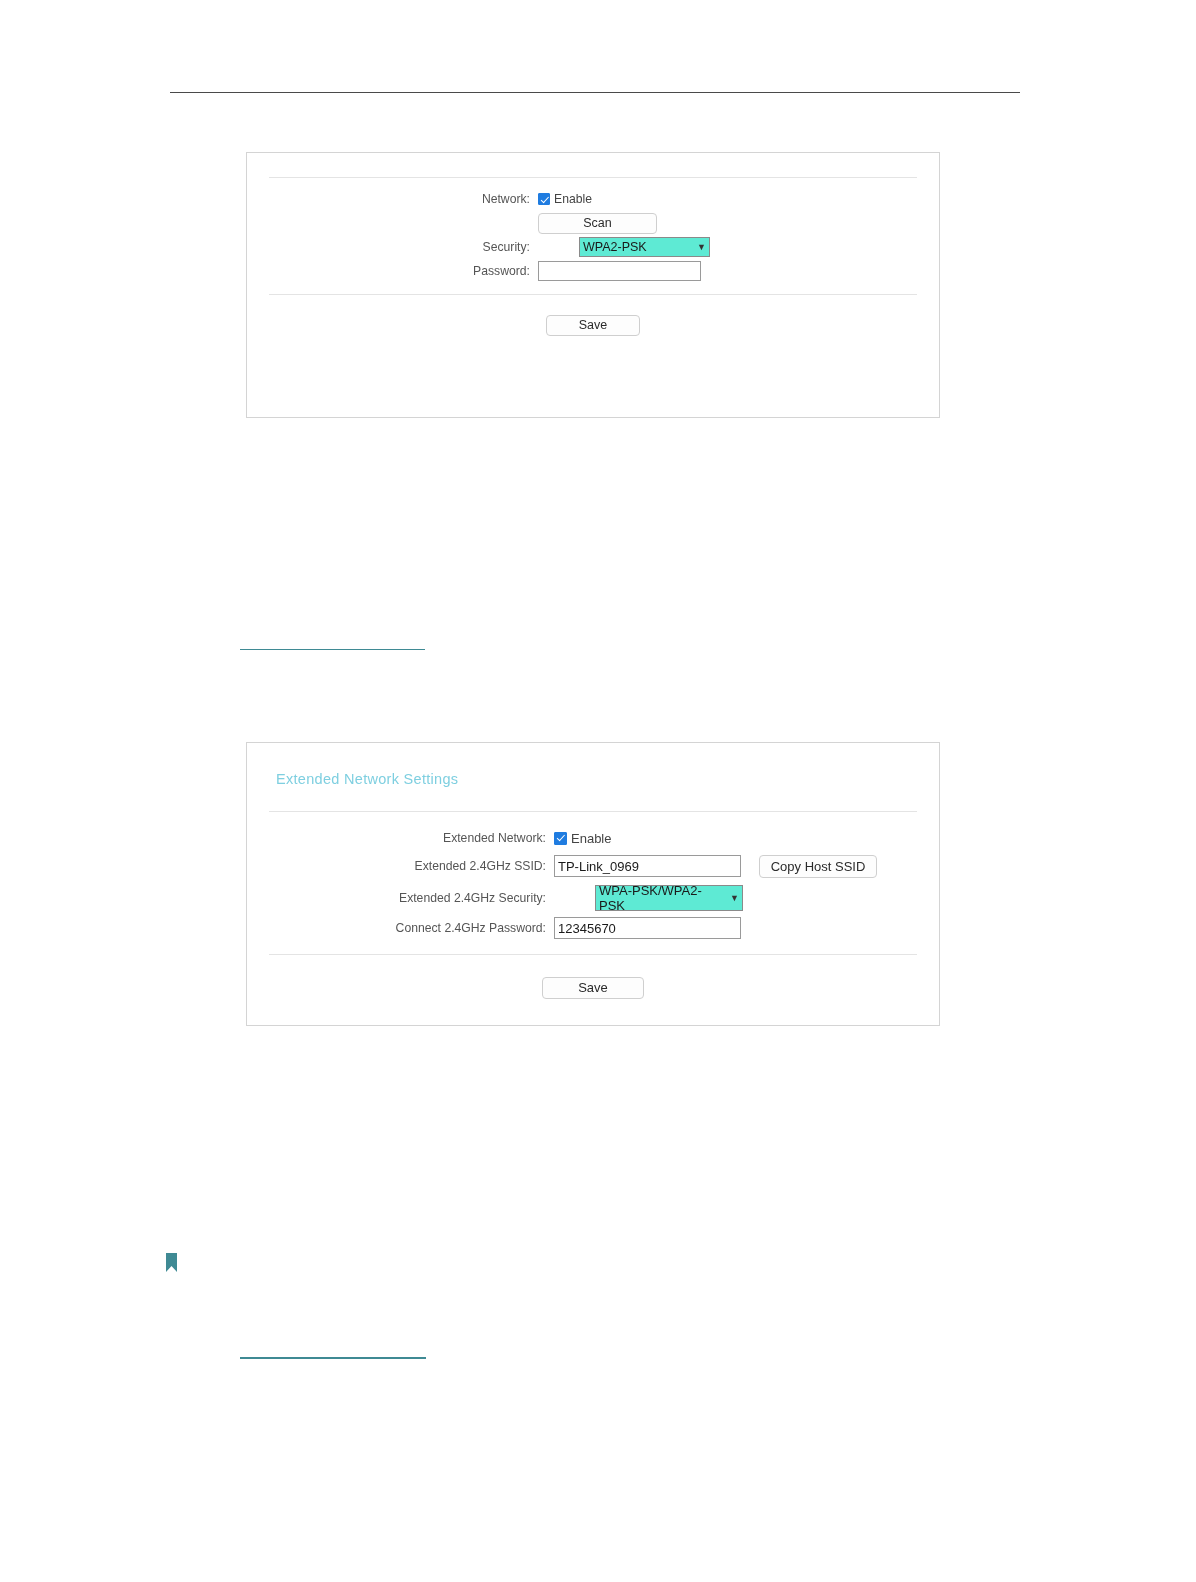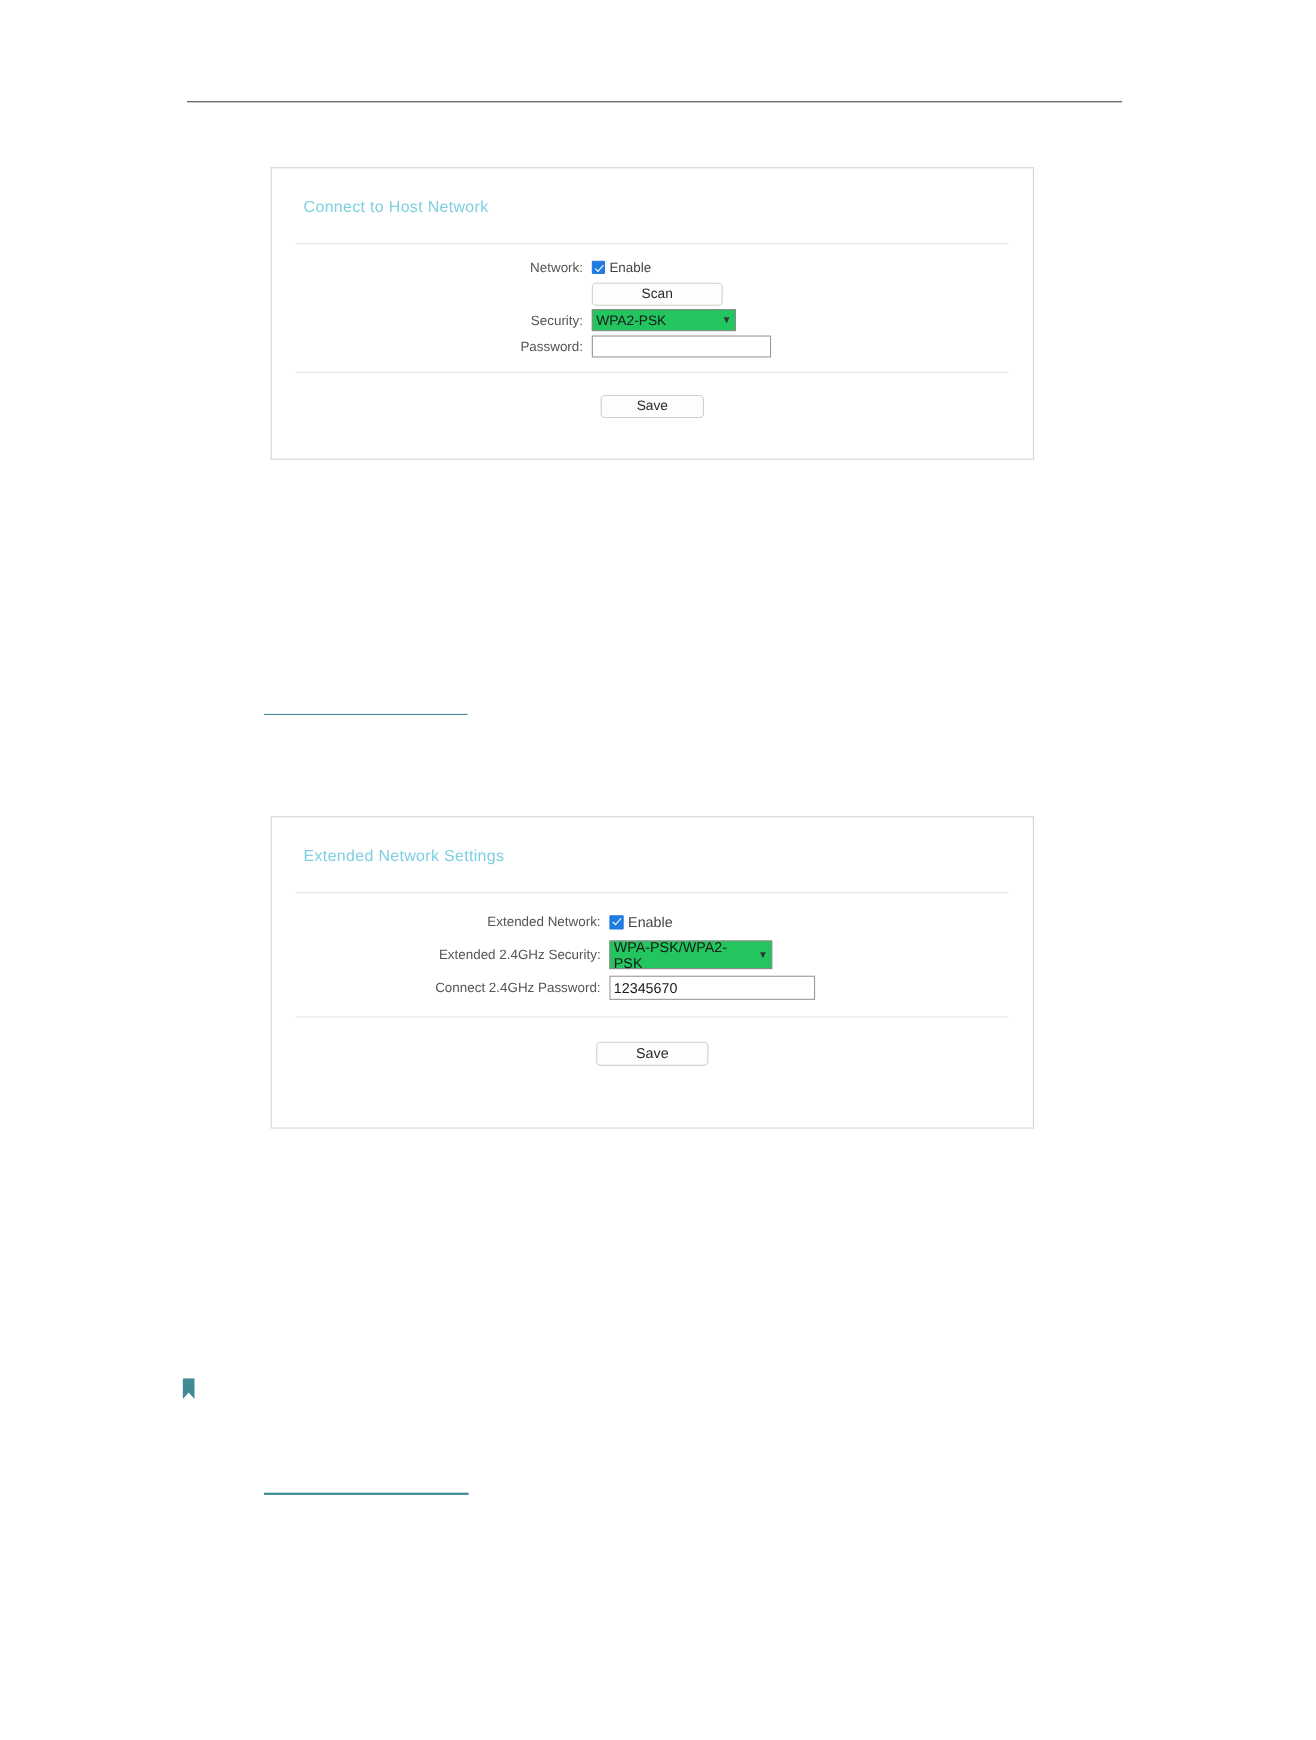--- a/index.html
+++ b/index.html
@@ -133,28 +133,29 @@
     color: #777777;
     border: 1px solid #c2c2c2;
   }
   #panel-extended .text-input.wide { width: 187px; height: 22px; font-size: 13px; }
 
   
   .select {
     box-sizing: border-box;
     height: 20px;
     border: 1px solid #8a8a8a;
-    background: #22c55e;
+    background: #5eead4;
     color: #1a1a1a;
     font-family: "Liberation Sans", sans-serif;
     font-size: 12.5px;
     padding: 0 3px;
     display: flex;
     align-items: center;
     justify-content: space-between;
+    margin-left: 41px;
   }
   #sec-host-select { width: 131px; }
   #sec-ext-select { width: 148px; height: 26px; font-size: 13px; }
   .select .chev {
     font-size: 9px;
     color: #333;
     margin-left: 6px;
     line-height: 1;
   }
 
@@ -236,21 +237,20 @@
   .offset-host { margin-left: 291px; }
   .offset-ext  { margin-left: 307px; }
 </style>
 </head>
 <body>
 
 <div class="page-rule"></div>
 
 <div class="panel" id="panel-host">
 
-  <div class="panel-title">Connect to Host Network</div>
 
   <div class="panel-divider top"></div>
 
   <div class="form-body">
 
     <div class="row">
       <div class="label">Network:</div>
       <div class="field">
         <label class="cb">
           <span class="box checked"></span>
@@ -307,20 +307,27 @@
     <div class="row" style="height:24px">
       <div class="label">Extended Network:</div>
       <div class="field">
         <label class="cb">
           <span class="box checked"></span>
           <span class="cb-label">Enable</span>
         </label>
       </div>
     </div>
 
+    <div class="row" style="height:28px">
+      <div class="label">Extended 2.4GHz SSID:</div>
+      <div class="field">
+        <input class="text-input wide" type="text" id="ext-ssid-input" value="TP-Link_0969" style="">
+        <div class="btn" id="copy-host-ssid-button">Copy Host SSID</div>
+      </div>
+    </div>
 
     <div class="row" style="height:28px;margin-top:4px">
       <div class="label">Extended 2.4GHz Security:</div>
       <div class="field">
         <div class="select" id="sec-ext-select">
           <span>WPA-PSK/WPA2-PSK</span>
           <span class="chev">▼</span>
         </div>
       </div>
     </div>

